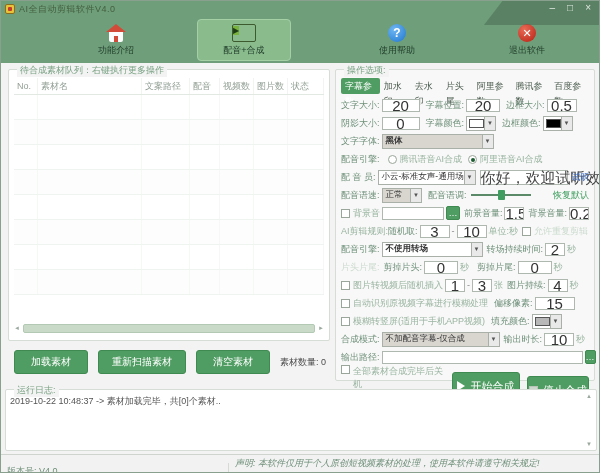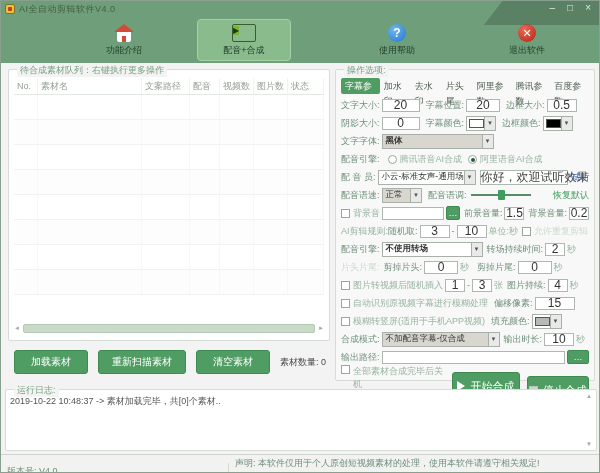--- a/index.html
+++ b/index.html
@@ -52,21 +52,21 @@
   #btn-clear { width:74px; margin-left:10px; }
   #mat-count { margin-left:auto; margin-right:4px; color:#4a4a4a; font-size:9px; }
 
   
   #options-box { left:334px; top:68px; width:260px; height:312px; background:#f7f8f7; }
   #opt-rows { position:absolute; left:5px; top:8px; right:5px; bottom:4px; display:flex; flex-direction:column; }
   .row { display:flex; align-items:center; height:16px; margin-bottom:2px; flex-shrink:0; white-space:nowrap; }
   .lab { color:#71917c; margin-right:2px; }
   .lab-lite { color:#9ab4a1; }
   .lab-ghost { color:#ccdacf; }
-  .inp { height:13px; border:1px solid #afb8af; background:#fff; text-align:center; font-size:12px; color:#333; font-family:inherit; padding:0; }
+  .inp { height:13px; border:1px solid #afb8af; background:#fff; text-align:center; font-size:15px; color:#333; font-family:inherit; padding:0; }
   .unit { color:#9ab4a1; margin:0 2px; }
   .dash { color:#888; margin:0 2px; }
   
   #tabs { display:flex; height:16px; margin-bottom:3px; }
   .tab { padding:0 3px; line-height:15px; color:#4a5a4e; border:1px solid transparent; }
   .tab.selected { background:#4f9d62; color:#fff; border-radius:2px; }
   
   .dd { display:inline-flex; align-items:center; height:15px; border:1px solid #a8b0a8; background:#fff; }
   .dd.gray { background:#d9d6d0; }
   .dd .val { padding:0 3px; font-size:8.5px; overflow:hidden; }
@@ -95,39 +95,39 @@
 
   
   #log-box { left:4px; top:388px; width:592px; height:62px; background:#fff; }
   #log-content { position:absolute; left:4px; top:5px; right:14px; bottom:4px; color:#555; font-size:9px; }
   #vscroll { position:absolute; right:2px; top:3px; bottom:3px; width:10px; display:flex; flex-direction:column; justify-content:space-between; align-items:center; }
   #vscroll span { color:#9aa89d; font-size:6px; }
 
   
   #statusbar { position:absolute; left:0; bottom:0; width:100%; height:18px; border-top:1px solid #cfd4cf; background:#f1f2f1; display:flex; align-items:center; }
   #sb-version { width:228px; padding-left:6px; color:#6f8f7a; border-right:1px solid #d5dad5; height:100%; line-height:17px;margin-top:16px; }
-  #sb-notice { padding-left:6px; color:#6f8f7a; }
+  #sb-notice { padding-left:6px; color:#6f8f7a;font-style:italic; }
 </style>
 </head>
 <body>
 
 <div id="win">
 
   <div id="titlebar">
     <span id="app-icon"></span>
     <span id="title-text">AI全自动剪辑软件V4.0</span>
   </div>
   <div id="tb-overlay">
     <span class="winctl">–</span>
     <span class="winctl">□</span>
     <span class="winctl">×</span>
   </div>
 
   <div id="toolbar">
-    <div class="tool-btn" style="left:84px; width:78px;">
+    <div class="tool-btn" style="left:76px; width:78px;">
       <span class="icon-home">
           <span class="roof"></span>
           <span class="base"></span>
           <span class="door"></span>
         </span>
       <span class="tool-label">功能介绍</span>
     </div>
     <div class="tool-btn selected" style="left:196px; width:94px;">
       <span class="icon-clap"><span class="top"></span><span class="bot">▶</span></span>
       <span class="tool-label">配音+合成</span>

